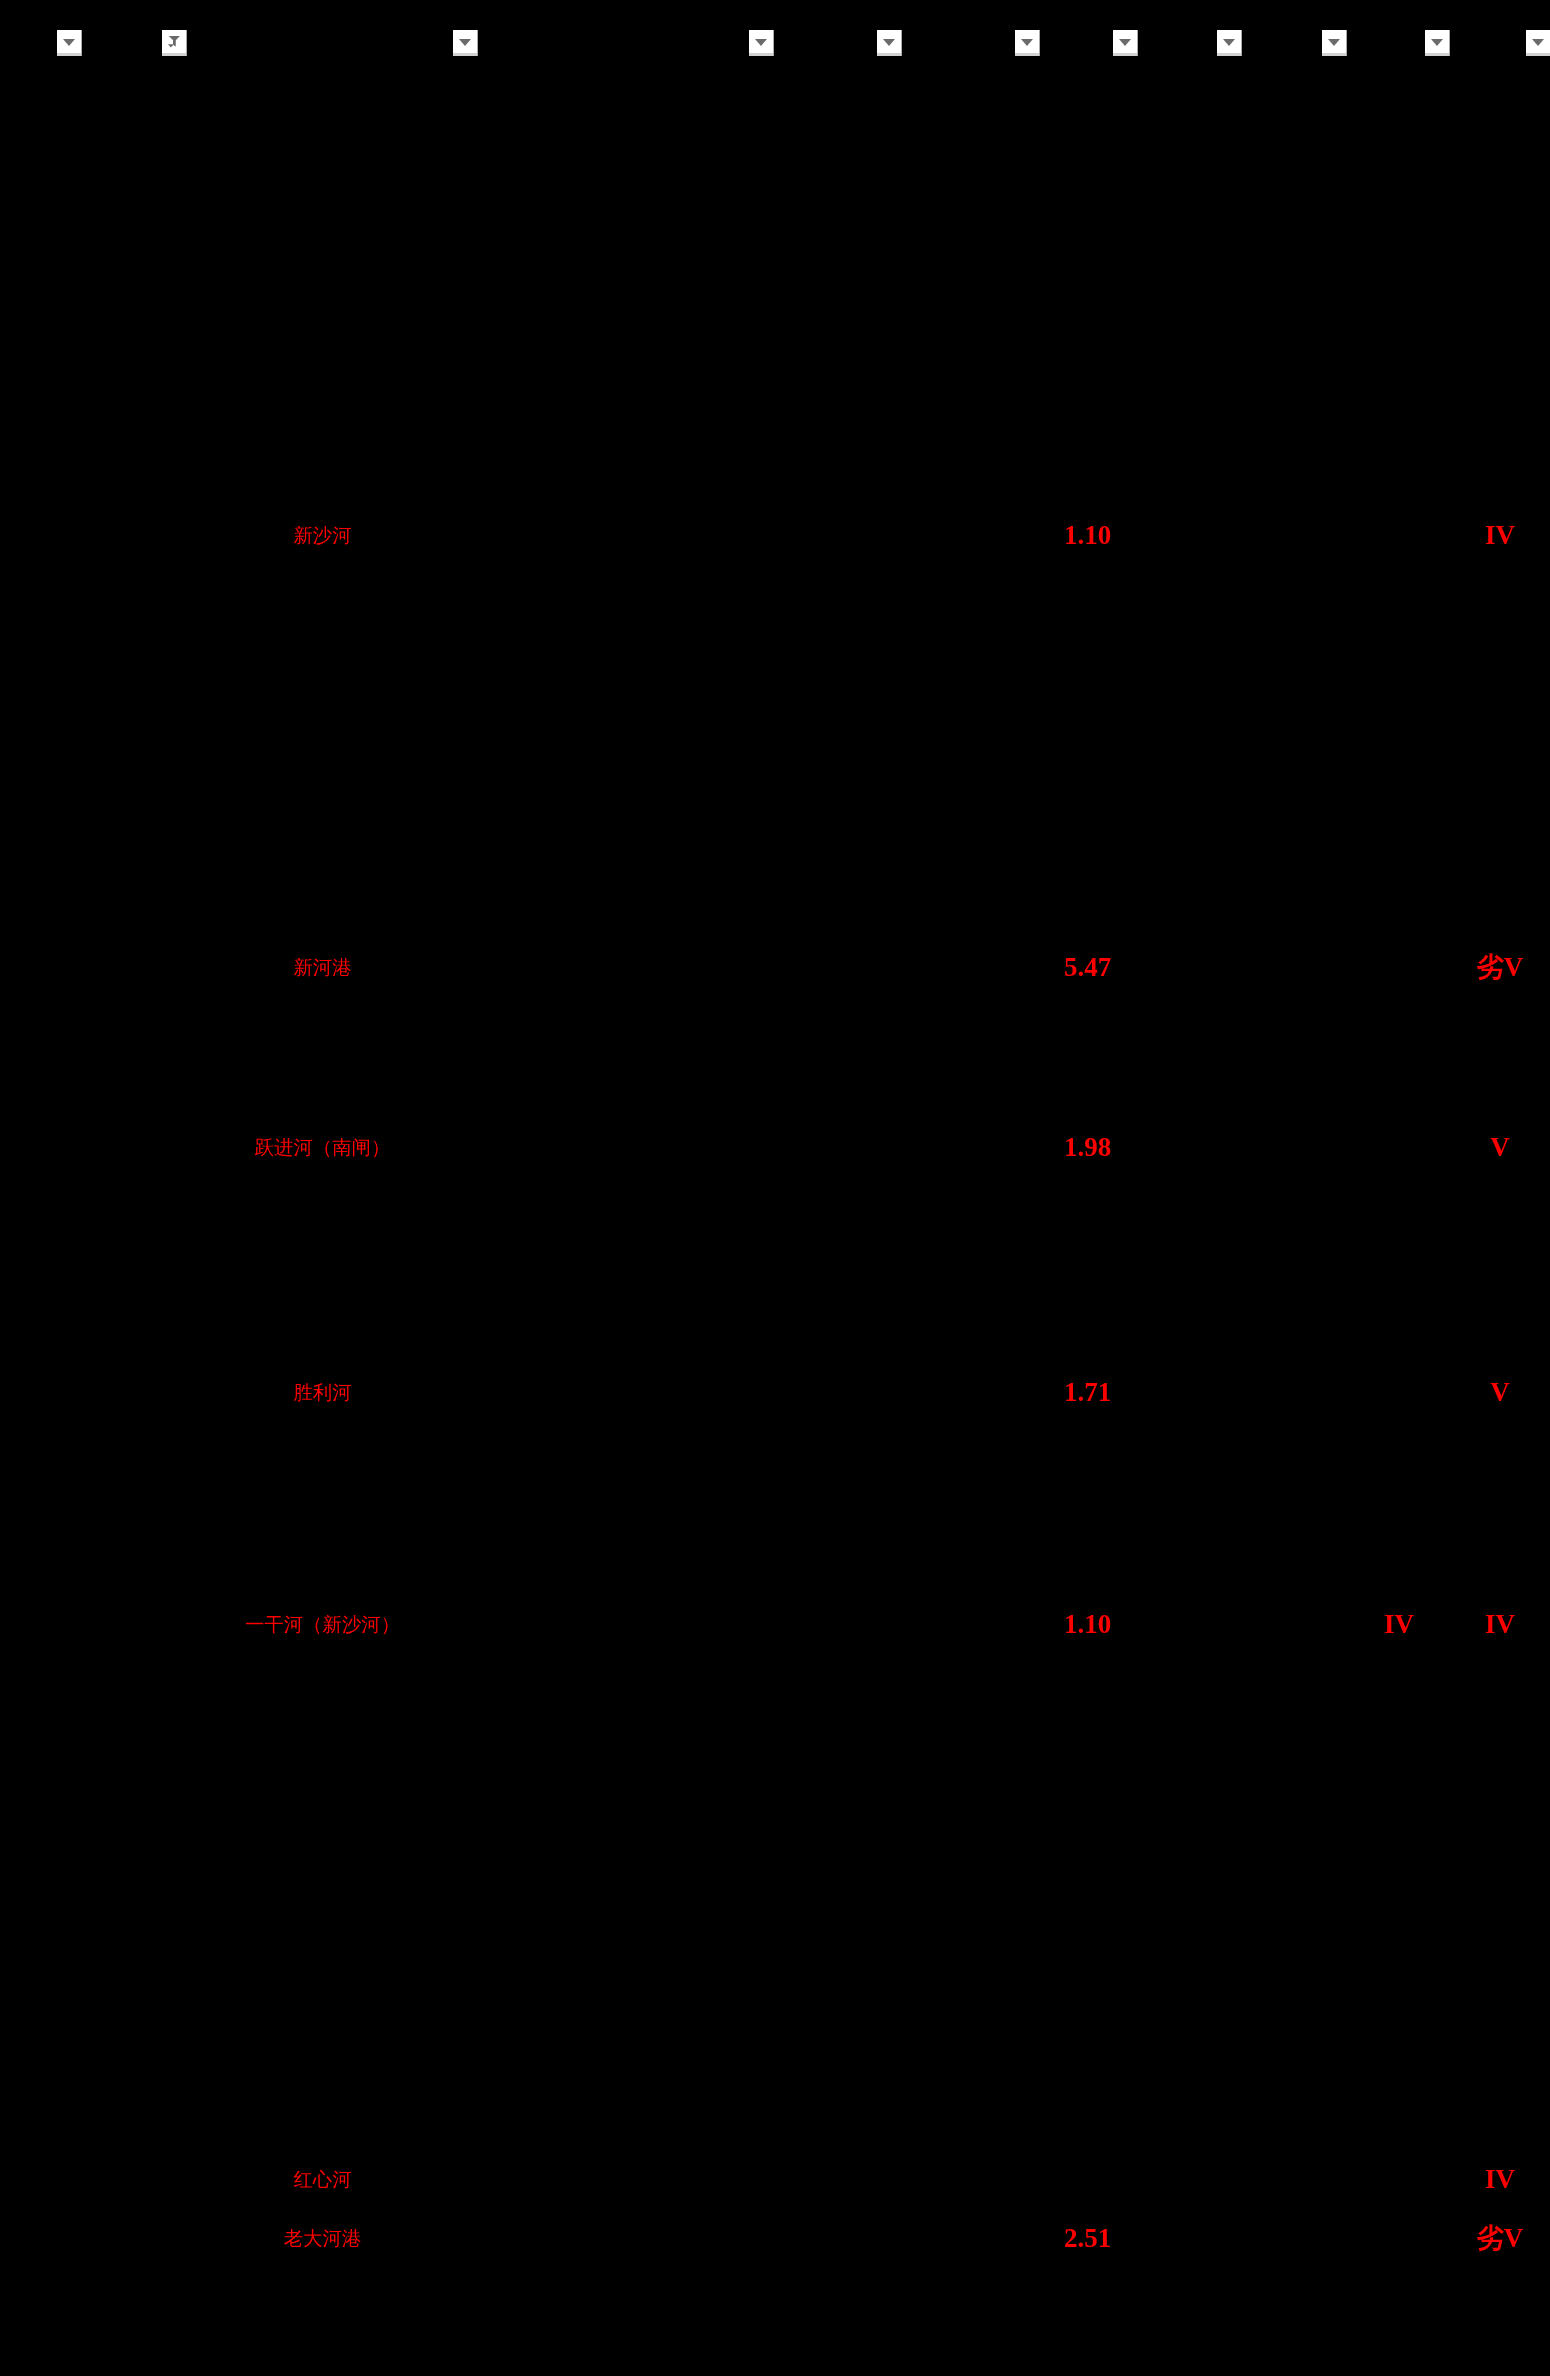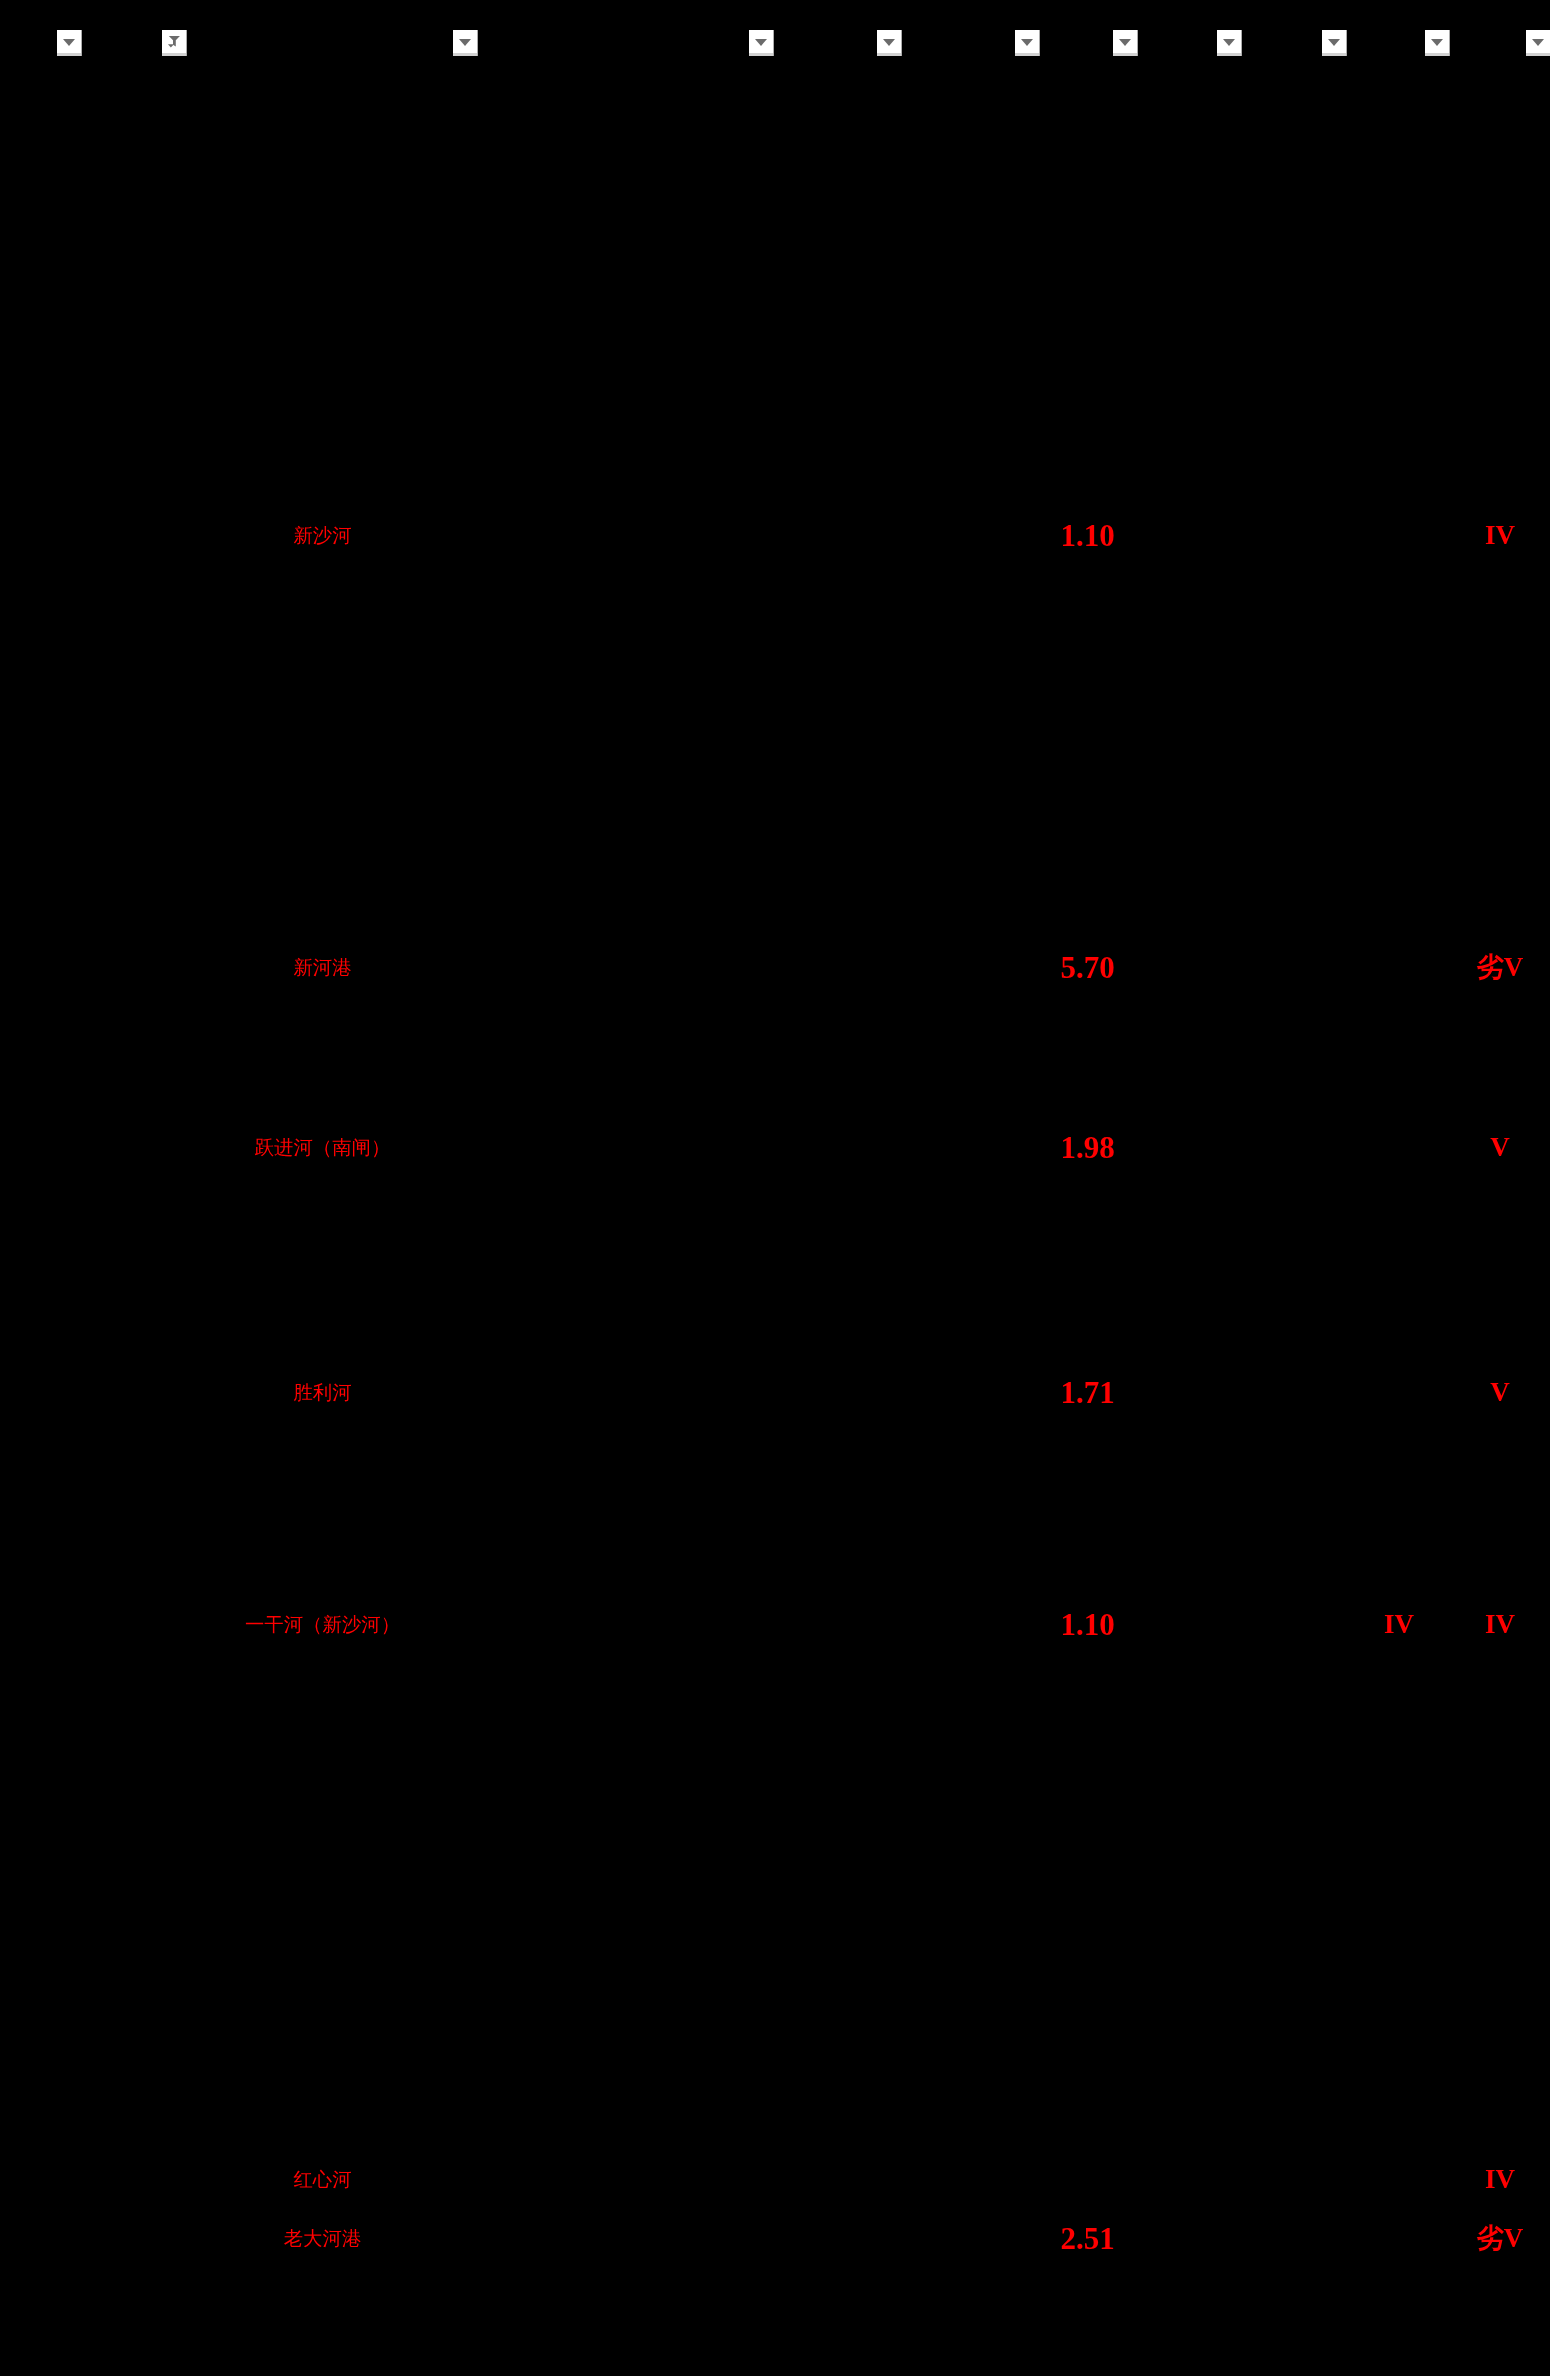--- a/index.html
+++ b/index.html
@@ -27,21 +27,21 @@
     border-top:7.4px solid #6b6b6b;
     margin-top:2.8px;
   }
   
   .row{position:absolute;left:0;width:1551px;height:29.5px;}
   .cell{
     position:absolute;top:0;height:29.5px;line-height:29.5px;
     text-align:center;color:#ff0000;white-space:nowrap;
   }
   .cell.name {left:138px;width:369px;font-size:19.4px;}
-  .cell.value{left:995px;width:185px;font-size:31px;font-weight:bold;}
+  .cell.value{left:995px;width:185px;font-size:27px;font-weight:bold;}
   .cell.prev {left:1330px;width:138px;font-size:27px;font-weight:bold;}
   .cell.grade{left:1431px;width:138px;font-size:27px;font-weight:bold;}
 </style>
 </head>
 <body>
 
 <div class="screen">
   <div id="filter-row">
       <div class="filter-btn" style="left: 57px;">
         <span class="arrow"></span>
@@ -81,21 +81,21 @@
       </div>
     </div>
   <div id="rows">
       <div class="row" style="top: 521px;">
         <span class="cell name">新沙河</span>
         <span class="cell value">1.10</span>
         <span class="cell grade">IV</span>
       </div>
       <div class="row" style="top: 953px;">
         <span class="cell name">新河港</span>
-        <span class="cell value">5.70</span>
+        <span class="cell value">5.47</span>
         <span class="cell grade">劣V</span>
       </div>
       <div class="row" style="top: 1133px;">
         <span class="cell name">跃进河（南闸）</span>
         <span class="cell value">1.98</span>
         <span class="cell grade">V</span>
       </div>
       <div class="row" style="top: 1378px;">
         <span class="cell name">胜利河</span>
         <span class="cell value">1.71</span>

